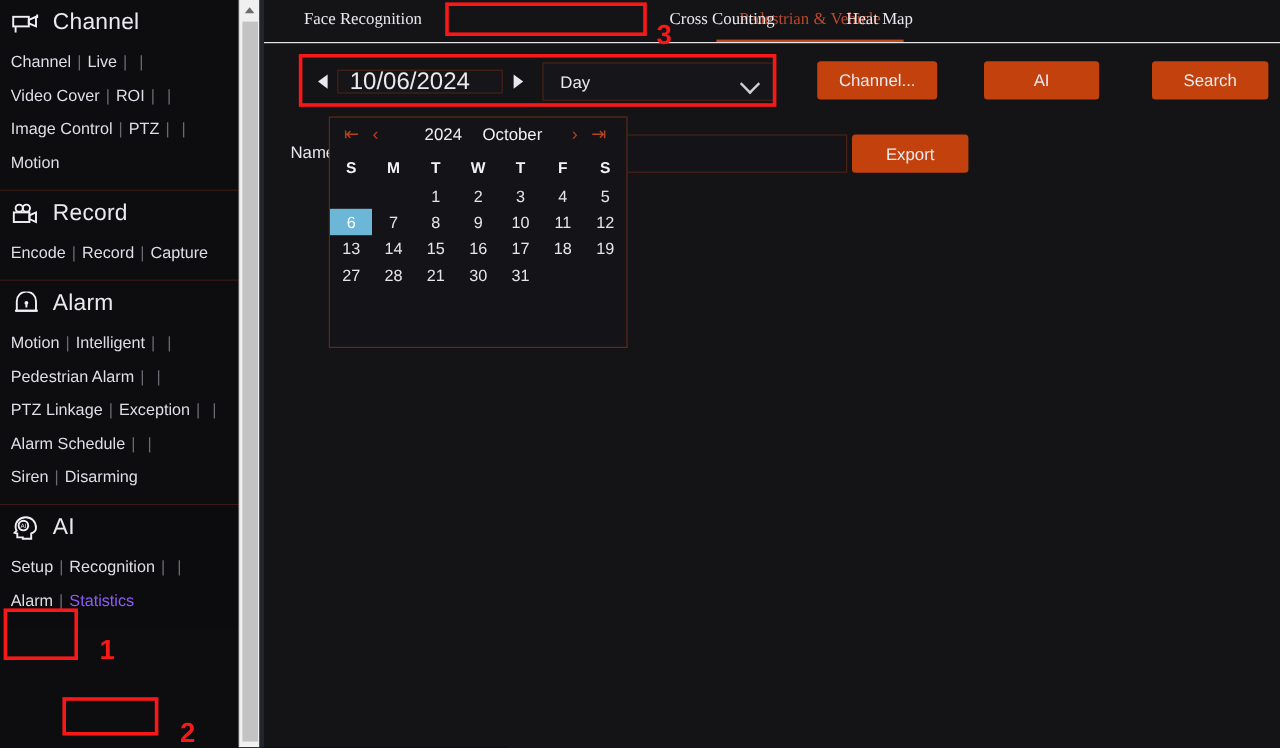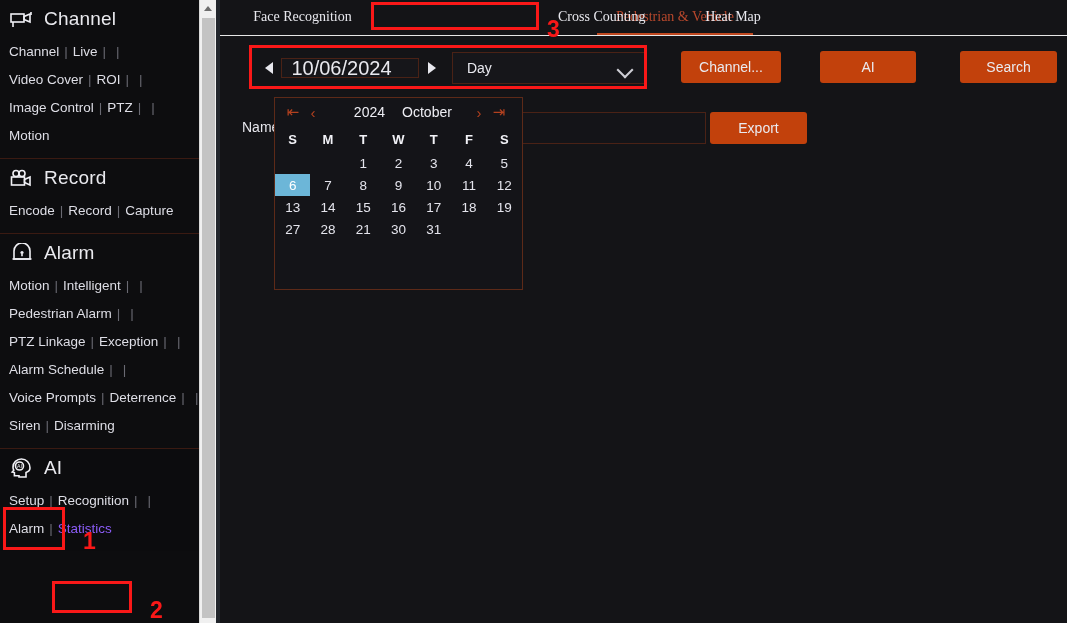--- a/index.html
+++ b/index.html
@@ -348,21 +348,20 @@
               <path d="M11 11 L11 13.2" stroke="#f0f0f5" fill="none" stroke-width="1.6"></path>
             </svg>
           </span>
           <span class="sh-label">Alarm</span>
         </div>
         <div class="side-links">
           <div class="lrow"><a href="#">Motion</a><span class="sep">|</span><a href="#">Intelligent</a><span class="sep">|</span><span class="sep">|</span></div>
           <div class="lrow"><a href="#">Pedestrian Alarm</a><span class="sep">|</span><span class="sep">|</span></div>
           <div class="lrow"><a href="#">PTZ Linkage</a><span class="sep">|</span><a href="#">Exception</a><span class="sep">|</span><span class="sep">|</span></div>
           <div class="lrow"><a href="#">Alarm Schedule</a><span class="sep">|</span><span class="sep">|</span></div>
-          <div class="lrow"><a href="#">Voice Prompts</a><span class="sep">|</span><a href="#">Deterrence</a><span class="sep">|</span><span class="sep">|</span></div>
           <div class="lrow"><a href="#">Siren</a><span class="sep">|</span><a href="#">Disarming</a></div>
         </div>
       </div>
       <div class="hr-sep"></div>
       <div class="side-section" id="ai-section">
         <div class="side-head">
           <span class="sh-icon">
             <svg width="25" height="22" viewBox="0 0 25 22">
               <path d="M20 11 C20 5.6 16.2 2 11.4 2 C6.6 2 3 5.6 3 10 C3 12 3.8 13.2 3.8 13.2 L2.2 15 L4.4 15.6 L4.4 18.8 L9 18.8 L9 20 L16 20 L16 15.6 C18.6 14.6 20 13.4 20 11 Z" stroke="#f0f0f5" fill="none" stroke-width="1.6"></path>
               <circle cx="9.5" cy="9" r="4" stroke="#f0f0f5" fill="none" stroke-width="1.6"></circle>

